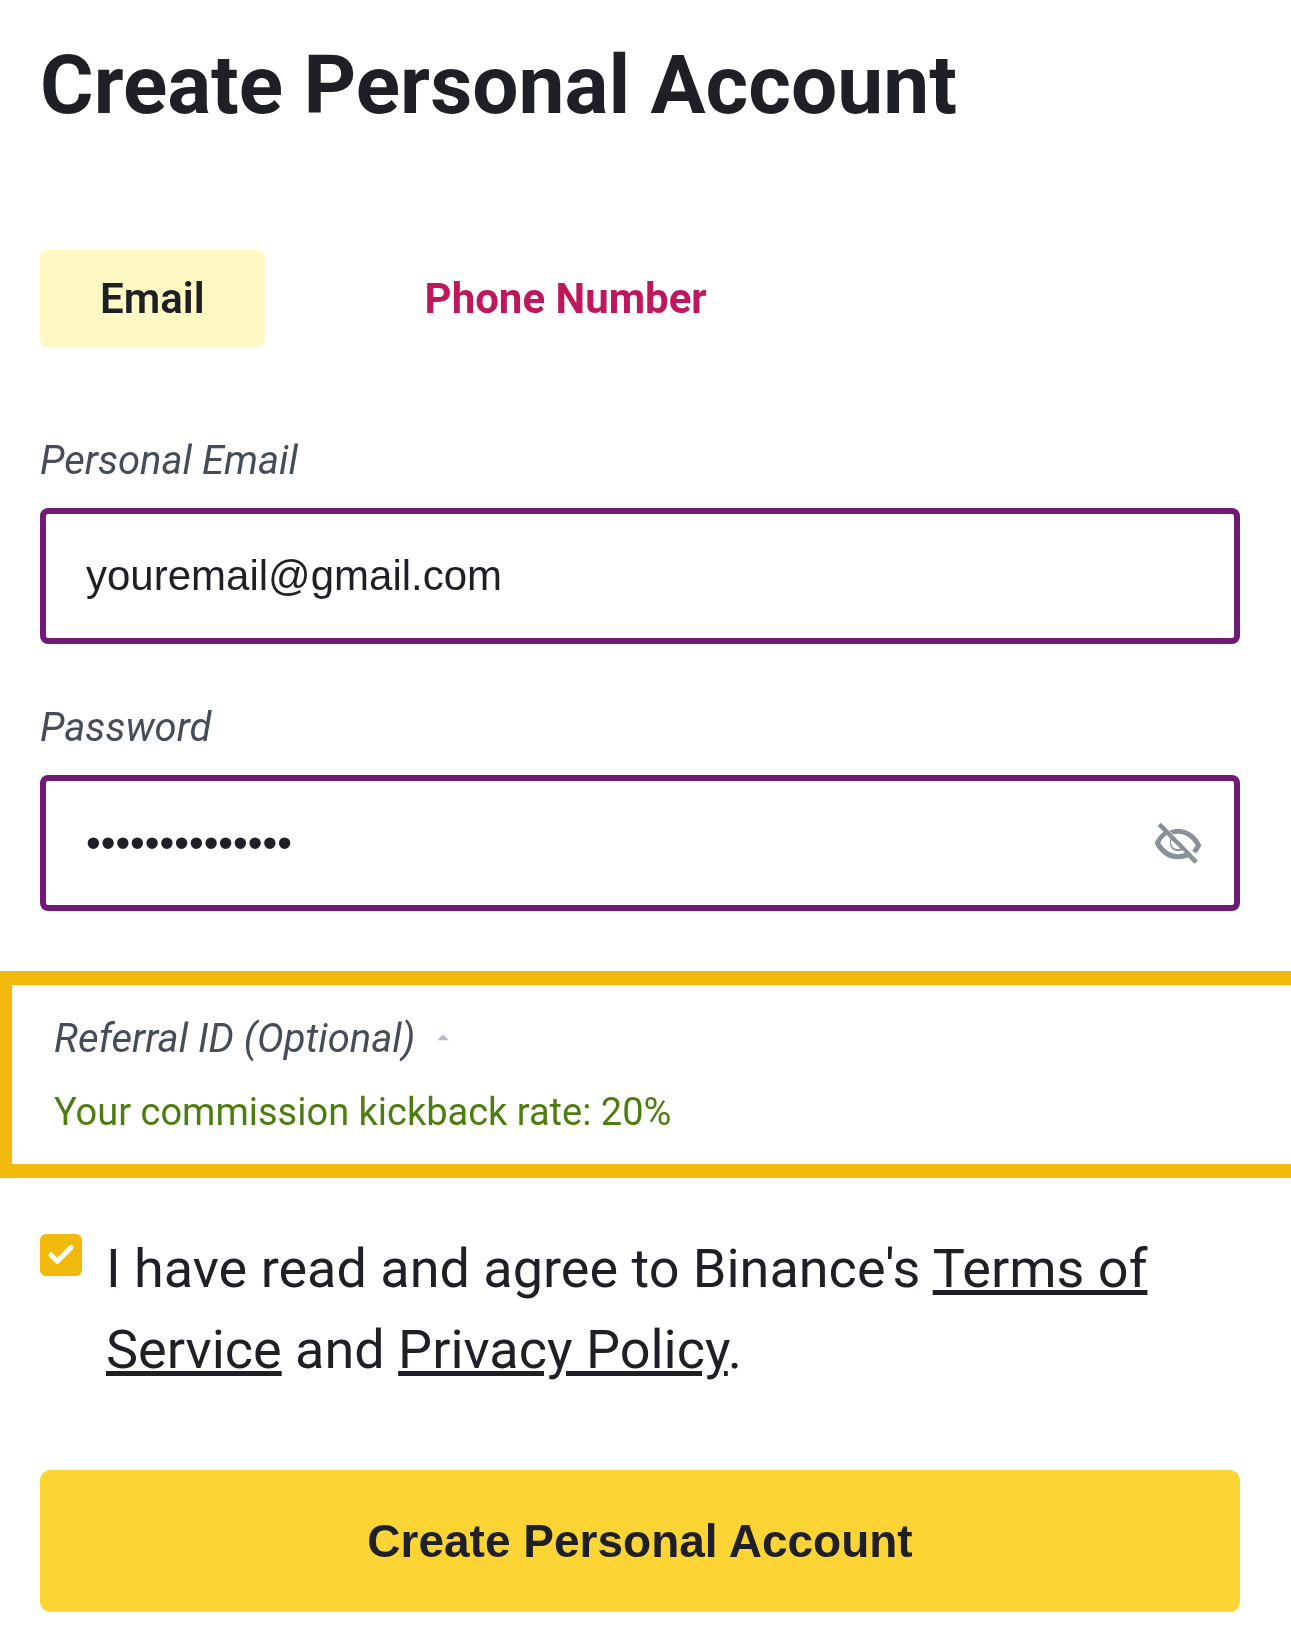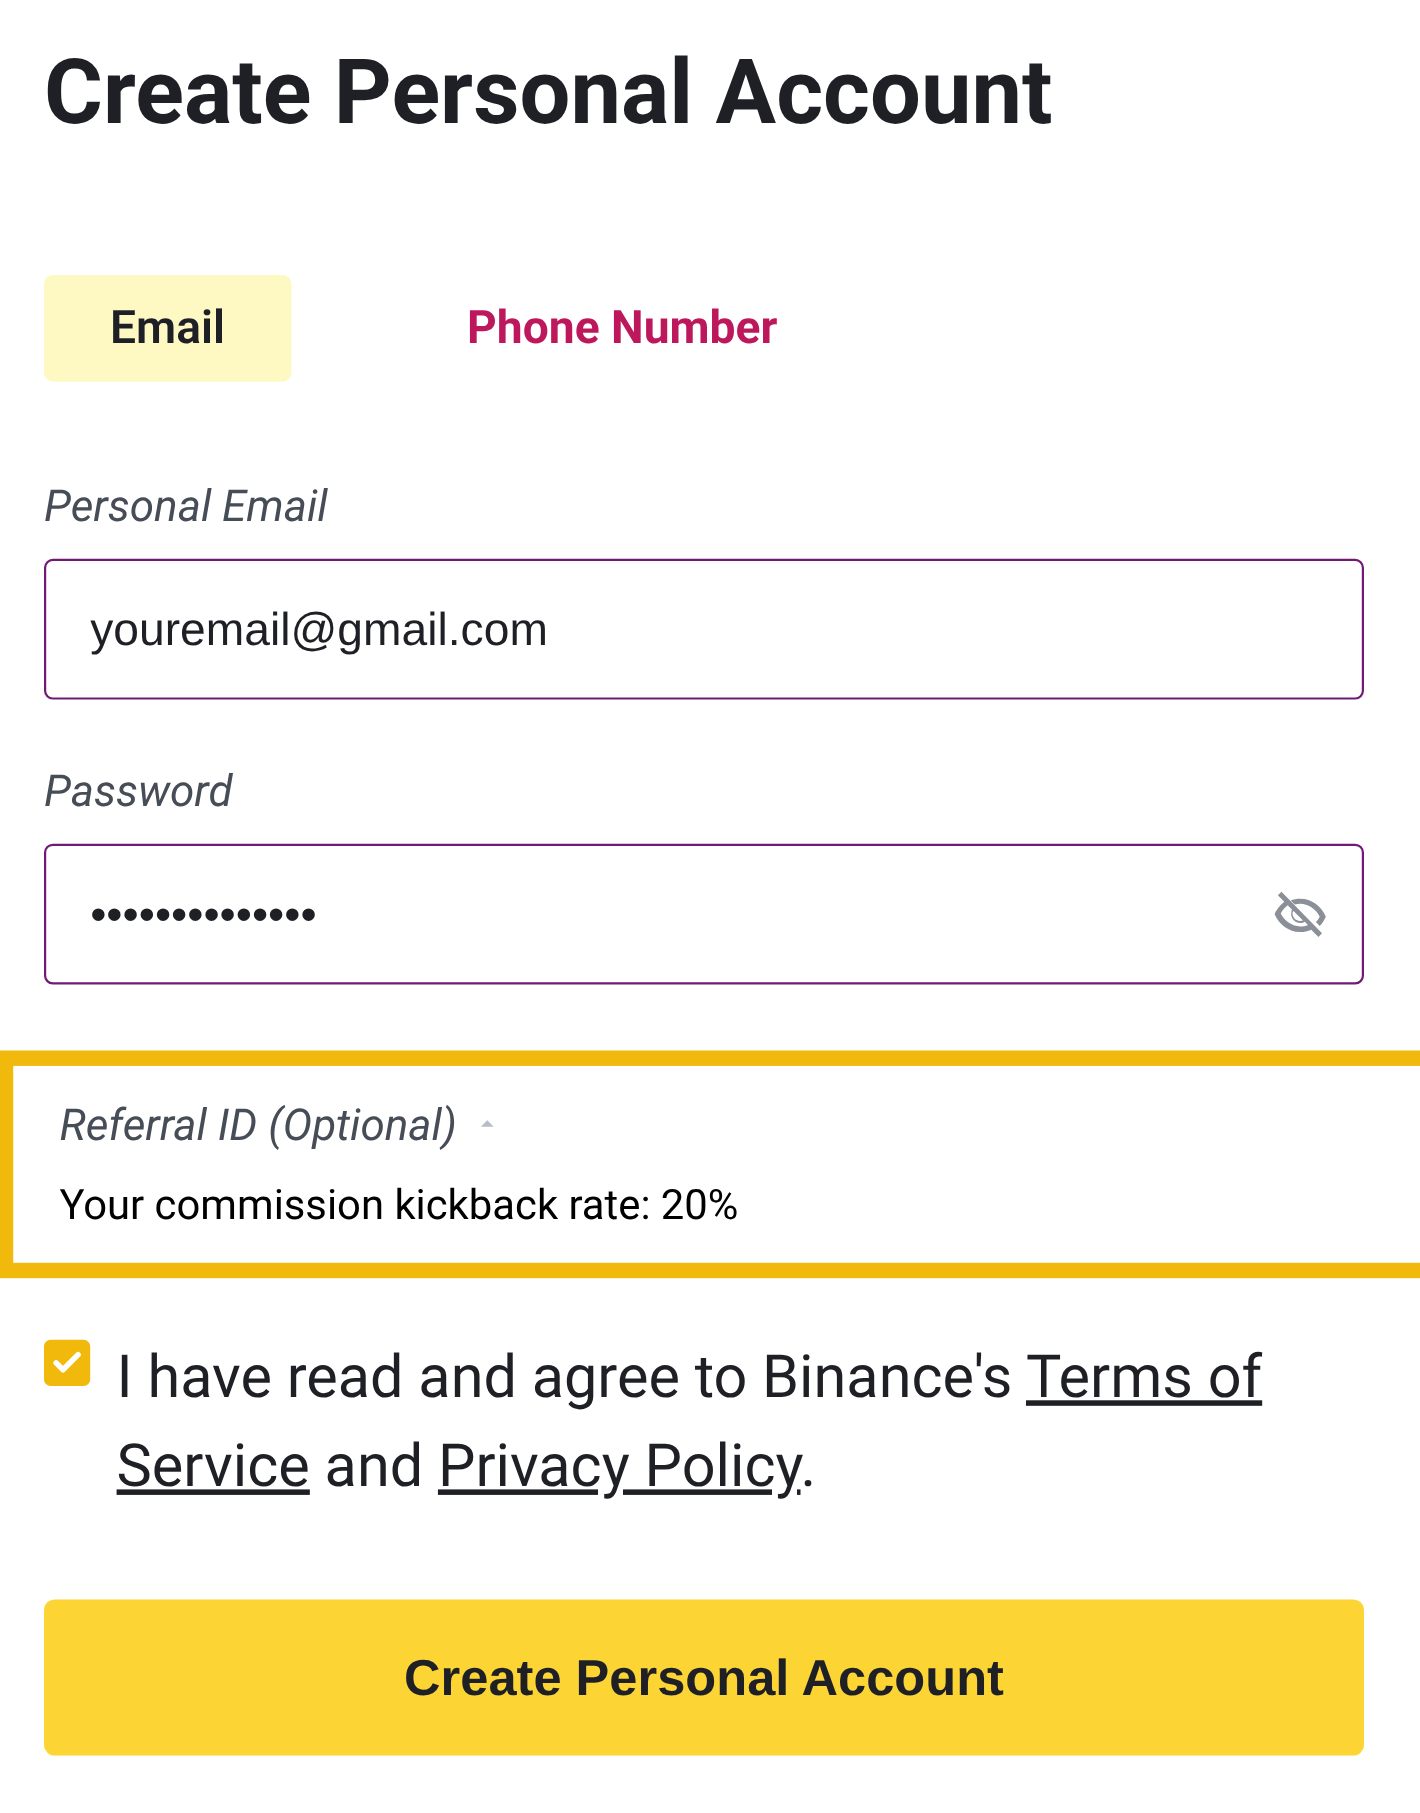--- a/index.html
+++ b/index.html
@@ -46,21 +46,21 @@
       color: #474d57;
       margin-bottom: 24px;
       display: flex;
       align-items: center;
       gap: 14px;
       font-style: italic;
     }
     .input-wrap {
       position: relative;
       width: 100%;
-      border: 2px solid #701a75;
+      border: 6px solid #701a75;
       border-radius: 8px;
       display: flex;
       align-items: center;
     }
     .text-input {
       width: 100%;
       font-size: 42px;
       color: #1e2026;
       padding: 38px 40px;
       border: none;
@@ -84,21 +84,21 @@
       padding: 30px 0 30px 0;
       margin-left: -42px;
       margin-right: -340px;
       padding-left: 42px;
       padding-right: 340px;
       margin-bottom: 40px;
     }
     .highlight-box .field { margin-bottom: 0; }
     .helper-text {
       font-size: 38px;
-      color: #000000;
+      color: #4d7c0f;
       margin-top: 28px;
     }
     .caret-icon svg { width: 28px; height: 28px; }
     .terms-row {
       display: flex;
       align-items: flex-start;
       gap: 24px;
       margin-top: 50px;
       margin-bottom: 80px;
     }

